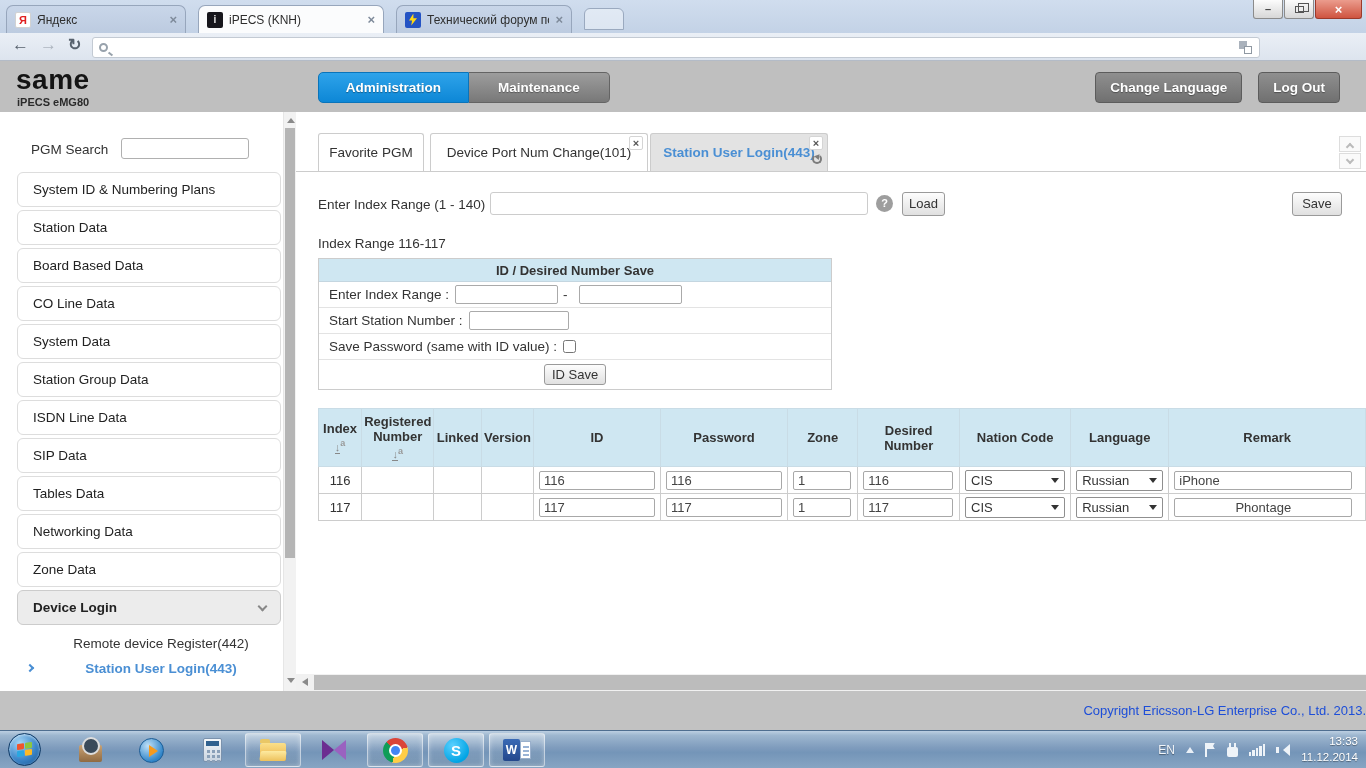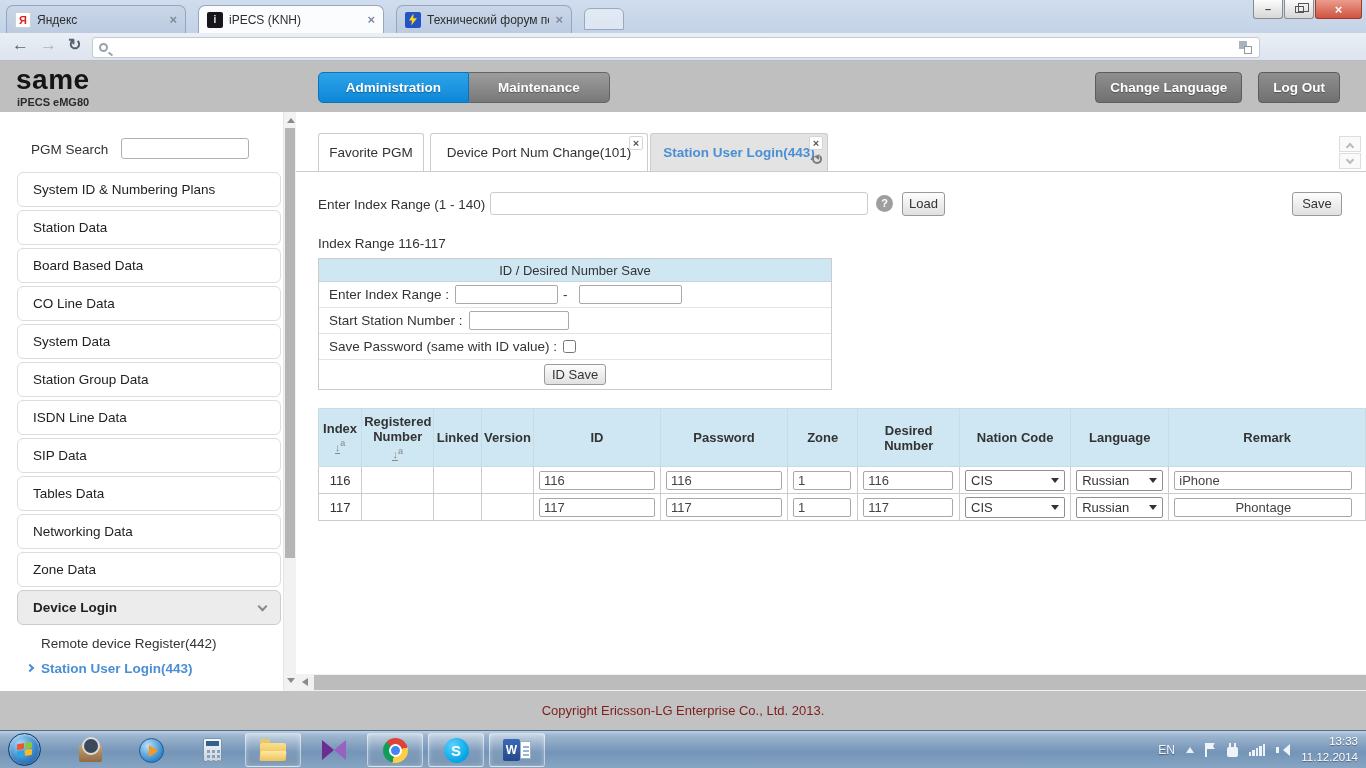--- a/index.html
+++ b/index.html
@@ -64,21 +64,21 @@
   .sidebar { position:absolute; left:0; top:112px; width:283px; height:580px; background:#fff; overflow:hidden; }
   .pgm-label { position:absolute; left:31px; top:30px; font-size:13.5px; color:#333; }
   .pgm-input { position:absolute; left:121px; top:26px; width:128px; height:21px; border:1px solid #b0b0b0; border-radius:3px; }
   .side-list { position:absolute; left:17px; top:60px; width:264px; }
   .side-item { height:35px; line-height:34px; border:1px solid #ddd; border-radius:6px; margin-bottom:3px;
     padding-left:15px; font-size:13.5px; color:#222; background:#fff; }
   .side-section { height:35px; line-height:34px; border:1px solid #ccc; border-radius:6px; margin-bottom:6px;
     padding-left:15px; font-size:13.5px; font-weight:bold; color:#222; background:#ececec; position:relative; }
   .chev-down { position:absolute; right:14px; top:12px; width:7px; height:7px;
     border-right:2px solid #888; border-bottom:2px solid #888; transform:rotate(45deg); }
-  .side-sub { height:25px; line-height:25px; padding-left:24px; font-size:13.5px; color:#333; position:relative; }
+  .side-sub { height:25px; line-height:25px; padding-left:24px; font-size:13.5px; color:#333; position:relative;text-align:center; }
   .side-sub.active { color:var(--link-blue,#4a8fd4); font-weight:bold; }
   .chev-right { position:absolute; left:10px; top:9px; width:6px; height:6px;
     border-right:2px solid var(--link-blue,#4a8fd4); border-top:2px solid var(--link-blue,#4a8fd4); transform:rotate(45deg); }
   .vscroll { position:absolute; left:283px; top:112px; width:13px; height:580px; background:#f2f2f2; border-left:1px solid #e6e6e6; }
   .tri-up { position:absolute; left:3px; top:6px; border:4px solid transparent; border-bottom:5px solid #8a8a8a; transform:translateY(-4px); }
   .tri-dn { position:absolute; left:3px; bottom:5px; border:4px solid transparent; border-top:5px solid #8a8a8a; }
   .vthumb { position:absolute; left:1px; top:16px; width:10px; height:430px; background:#b5b5b5; }
 
   
   .content { position:absolute; left:296px; top:112px; right:0; height:580px; background:#fff; overflow:hidden; }
@@ -101,21 +101,21 @@
   .helpdot { position:absolute; left:580px; top:83px; width:17px; height:17px; border-radius:50%; background:#9e9e9e;
     color:#fff; font-size:11px; font-weight:bold; text-align:center; line-height:17px; }
   .btn { background:linear-gradient(#fdfdfd,#e0e0e0); border:1px solid #9a9a9a; border-radius:3px;
     font-size:13px; color:#333; text-align:center; font-family:inherit; }
   .load-btn { position:absolute; left:606px; top:80px; width:43px; height:24px; line-height:22px; }
   .save-btn { position:absolute; left:996px; top:80px; width:50px; height:24px; line-height:22px; }
   .range-text { position:absolute; left:22px; top:124px; font-size:13.5px; color:#333; }
 
   .panel { position:absolute; left:22px; top:146px; width:514px; border:1px solid #ccc; background:#fff; }
   .panel-title { height:23px; line-height:23px; background:var(--panel-header-bg,#cfe7f2); border-bottom:1px solid #c4d6e0;
-    text-align:center; font-size:13px; font-weight:normal; color:#333; }
+    text-align:center; font-size:13px; font-weight:bold; color:#333; }
   .prow { height:26px; display:flex; align-items:center; padding-left:10px; border-bottom:1px solid #e3e3e3; font-size:13.5px; color:#333; }
   .prow input[type=text] { width:103px; height:19px; border:1px solid #aaa; border-radius:2px; margin-left:6px; }
   .prow .dash { margin:0 5px; }
   .prow.last { height:29px; justify-content:center; padding-left:0; border-bottom:none; }
   .idsave-btn { width:62px; height:21px; line-height:19px; }
   .prow input[type=checkbox] { margin-left:6px; width:13px; height:13px; }
 
   .dtable { position:absolute; left:22px; top:296px; border-collapse:collapse; table-layout:fixed; }
   .dtable th { background:var(--panel-header-bg,#cfe7f2); border:1px solid #c9dce6; font-size:13px; font-weight:bold;
     color:#333; text-align:center; height:58px; padding:2px; }
@@ -127,21 +127,21 @@
   .cell-left { text-align:left !important; }
   .selbox { height:21px; border:1px solid #8f8f8f; border-radius:2px; background:#fff; display:flex;
     align-items:center; justify-content:space-between; padding:0 5px; font-size:13px; color:#333; }
   .selbox .arr { border:4px solid transparent; border-top:5px solid #333; margin-top:5px; }
 
   .hscroll { position:absolute; left:296px; top:674px; right:0; height:17px; background:#f1f1f1; }
   .hs-left { position:absolute; left:2px; top:4px; border:4px solid transparent; border-right:6px solid #8a8a8a; }
   .hthumb { position:absolute; left:18px; top:1px; height:15px; width:1290px; background:#bcbcbc; }
 
   .footer { position:absolute; top:691px; left:0; right:0; height:39px; background:var(--footer-gray,#c2c2c2);
-    display:flex; align-items:center; justify-content:center; font-size:13px; color:#7f1d1d; }
+    display:flex; align-items:center; justify-content:flex-end; font-size:13px; color:#1d4ed8; }
 
   
   .taskbar { position:absolute; top:730px; left:0; right:0; height:38px; border-top:1px solid #4f6e90;
     background:linear-gradient(180deg,#bccfe2 0%,#9db6cf 12%,#7f9cbd 45%,#7495b8 58%,#87a5c3 100%); }
   .orb { position:absolute; left:8px; top:2px; width:33px; height:33px; border-radius:50%;
     background:radial-gradient(circle at 35% 30%, #a6d7f7, #3b85c8 55%, #16518f); border:1px solid #0f3a66;
     box-shadow:inset 0 1px 3px rgba(255,255,255,.7); display:flex; align-items:center; justify-content:center; }
   .winflag { display:grid; grid-template-columns:7px 7px; grid-template-rows:6px 6px; gap:1px; transform:skewY(-8deg); }
   .winflag i { border-radius:1px; }
   .wf1{background:#f0552c;} .wf2{background:#8cc63f;} .wf3{background:#29a7e1;} .wf4{background:#fdb924;}

